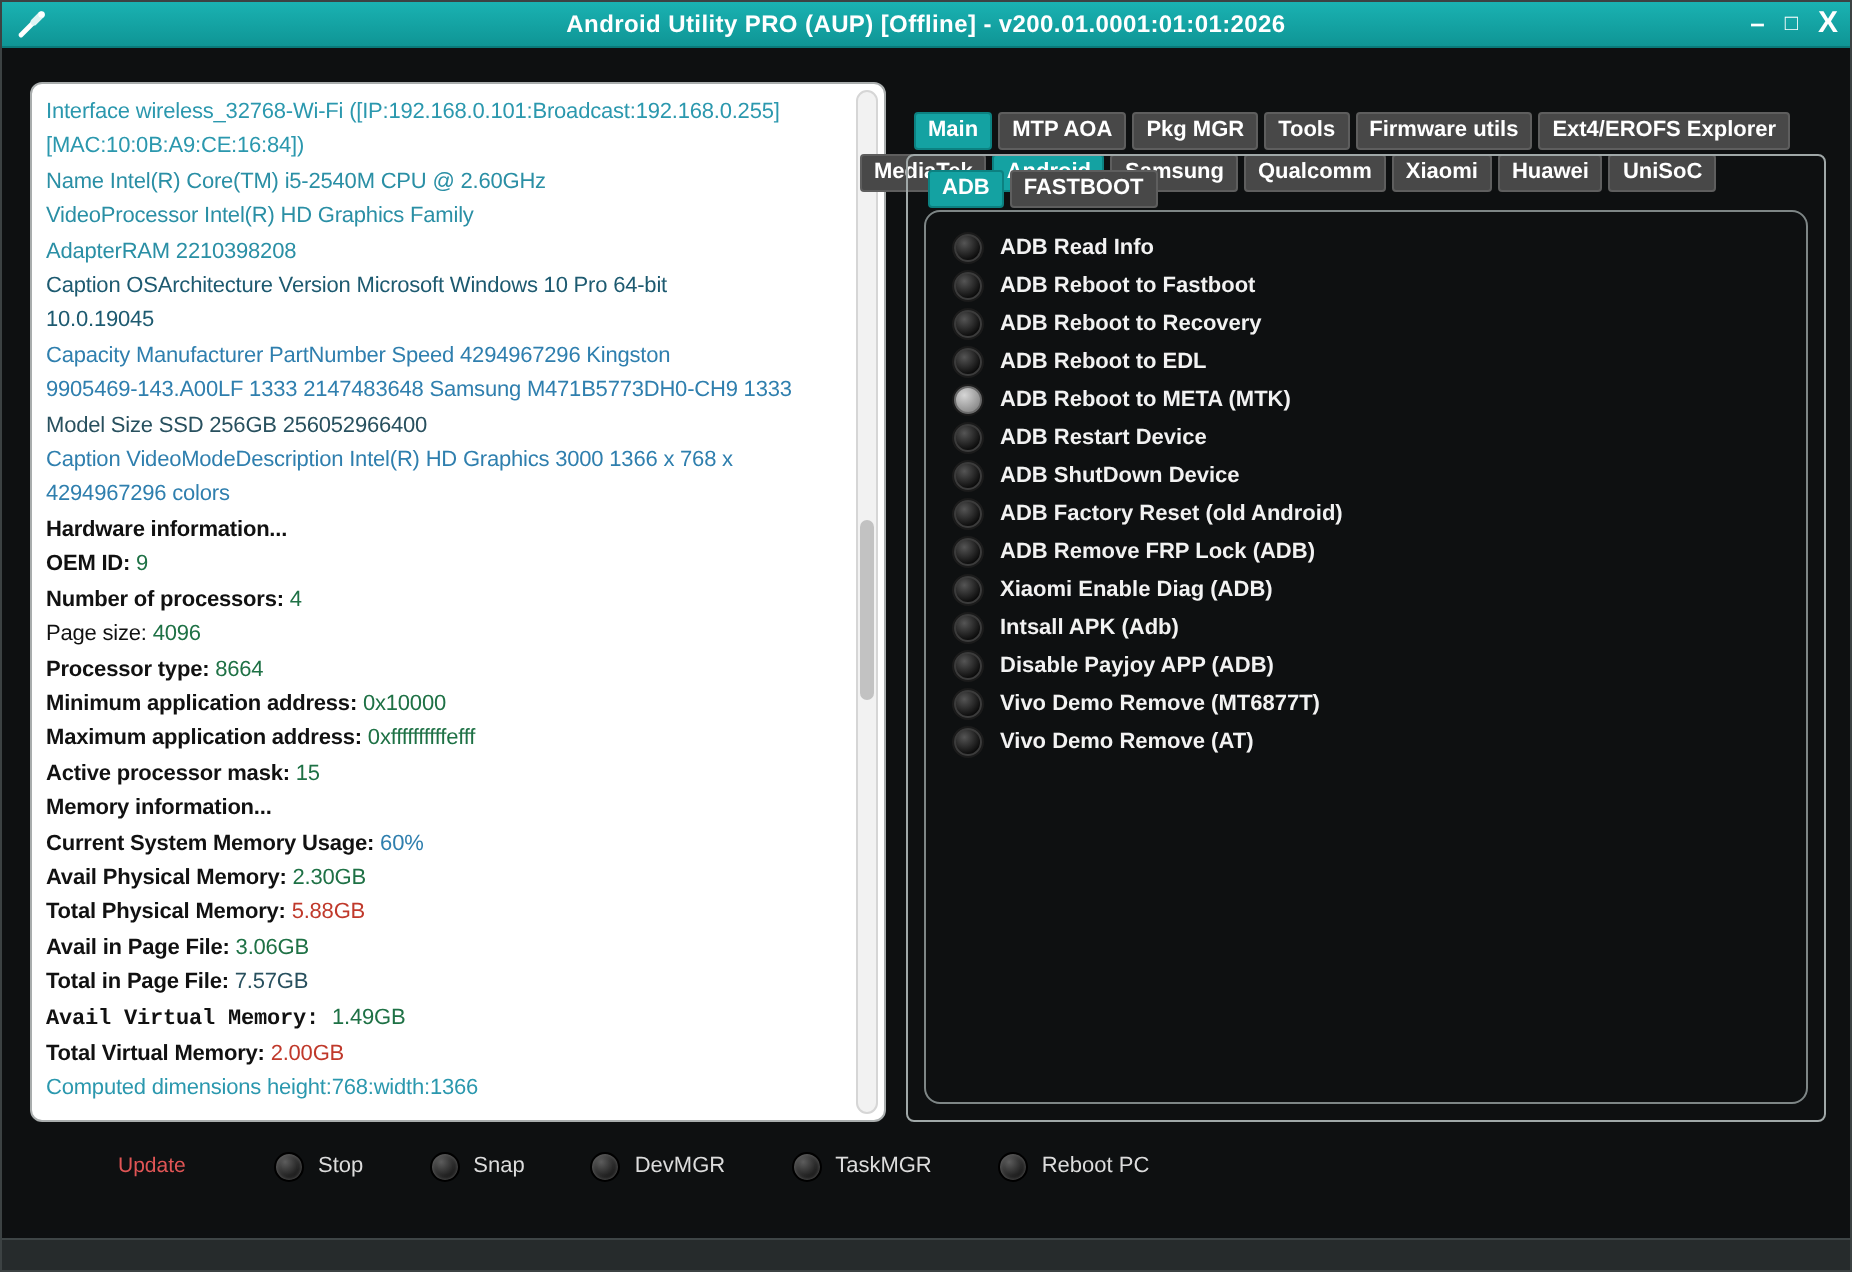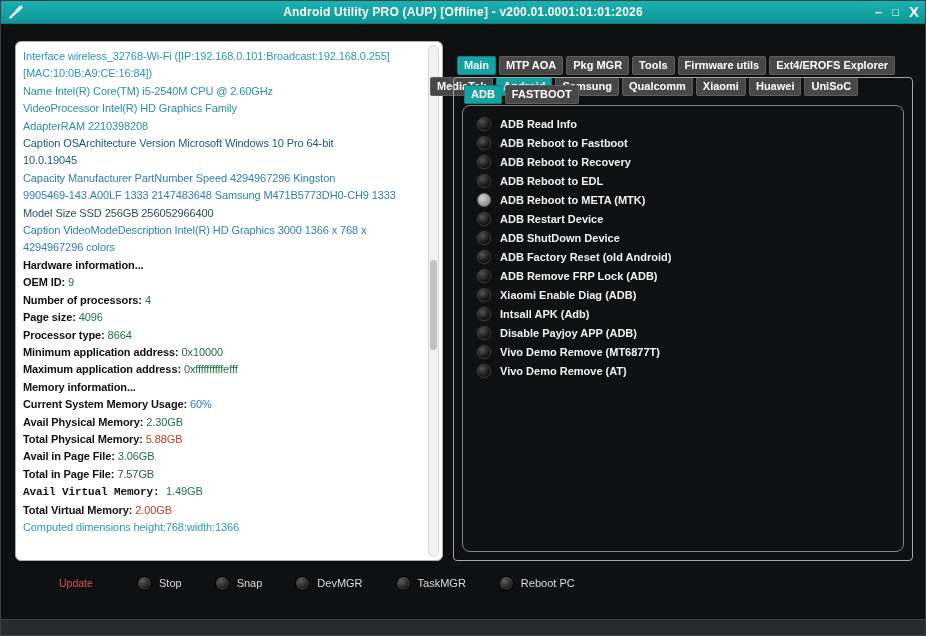--- a/index.html
+++ b/index.html
@@ -99,24 +99,25 @@
         <div class="log-line"><span style="color: rgb(29, 90, 112);">Caption OSArchitecture Version Microsoft Windows 10 Pro 64-bit</span></div>
         <div class="log-line"><span style="color: rgb(29, 90, 112);">10.0.19045</span></div>
         <div class="log-line"><span style="color: rgb(47, 127, 174);">Capacity Manufacturer PartNumber Speed 4294967296 Kingston</span></div>
         <div class="log-line"><span style="color: rgb(47, 127, 174);">9905469-143.A00LF 1333 2147483648 Samsung M471B5773DH0-CH9 1333</span></div>
         <div class="log-line"><span style="color: rgb(40, 80, 94);">Model Size SSD 256GB 256052966400</span></div>
         <div class="log-line"><span style="color: rgb(47, 127, 174);">Caption VideoModeDescription Intel(R) HD Graphics 3000 1366 x 768 x</span></div>
         <div class="log-line"><span style="color: rgb(47, 127, 174);">4294967296 colors</span></div>
         <div class="log-line"><span style="color: rgb(17, 17, 17); font-weight: bold;">Hardware information...</span></div>
         <div class="log-line"><span style="color: rgb(17, 17, 17); font-weight: bold;">OEM ID: </span><span style="color: rgb(30, 113, 69);">9</span></div>
         <div class="log-line"><span style="color: rgb(17, 17, 17); font-weight: bold;">Number of processors: </span><span style="color: rgb(30, 113, 69);">4</span></div>
-        <div class="log-line"><span style="color: rgb(17, 17, 17); font-weight: bold; margin-top: 36px;">Page size: </span><span style="color: rgb(30, 113, 69);">4096</span></div>
+        <div class="log-line"><span style="color: rgb(17, 17, 17); font-weight: normal; margin-top: 36px;">Page size: </span><span style="color: rgb(30, 113, 69);">4096</span></div>
         <div class="log-line"><span style="color: rgb(17, 17, 17); font-weight: bold;">Processor type: </span><span style="color: rgb(30, 113, 69);">8664</span></div>
         <div class="log-line"><span style="color: rgb(17, 17, 17); font-weight: bold;">Minimum application address: </span><span style="color: rgb(30, 113, 69);">0x10000</span></div>
         <div class="log-line"><span style="color: rgb(17, 17, 17); font-weight: bold;">Maximum application address: </span><span style="color: rgb(30, 113, 69);">0xffffffffffefff</span></div>
+        <div class="log-line"><span style="color: rgb(17, 17, 17); font-weight: bold;">Active processor mask: </span><span style="color: rgb(30, 113, 69);">15</span></div>
         <div class="log-line"><span style="color: rgb(17, 17, 17); font-weight: bold;">Memory information...</span></div>
         <div class="log-line"><span style="color: rgb(17, 17, 17); font-weight: bold;">Current System Memory Usage: </span><span style="color: rgb(47, 127, 174);">60%</span></div>
         <div class="log-line"><span style="color: rgb(17, 17, 17); font-weight: bold;">Avail Physical Memory: </span><span style="color: rgb(30, 113, 69);">2.30GB</span></div>
         <div class="log-line"><span style="color: rgb(17, 17, 17); font-weight: bold;">Total Physical Memory: </span><span style="color: rgb(192, 57, 43);">5.88GB</span></div>
         <div class="log-line"><span style="color: rgb(17, 17, 17); font-weight: bold;">Avail in Page File: </span><span style="color: rgb(30, 113, 69);">3.06GB</span></div>
         <div class="log-line"><span style="color: rgb(17, 17, 17); font-weight: bold;">Total in Page File: </span><span style="color: rgb(40, 80, 94);">7.57GB</span></div>
         <div class="log-line"><span style="color: rgb(17, 17, 17); font-weight: bold; font-family: Liberation Mono, monospace;">Avail Virtual Memory: </span><span style="color: rgb(30, 113, 69);">1.49GB</span></div>
         <div class="log-line"><span style="color: rgb(17, 17, 17); font-weight: bold;">Total Virtual Memory: </span><span style="color: rgb(192, 57, 43);">2.00GB</span></div>
         <div class="log-line"><span style="color: rgb(43, 152, 174);">Computed dimensions height:768:width:1366</span></div>
       </div>

